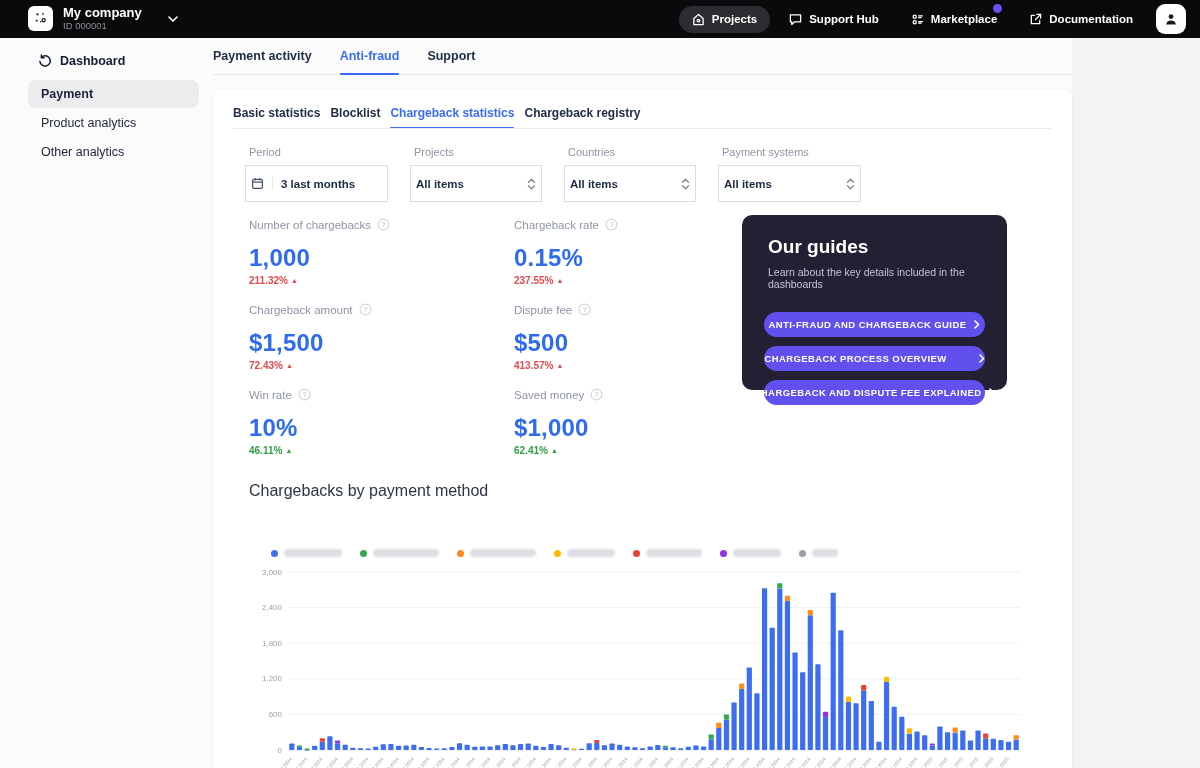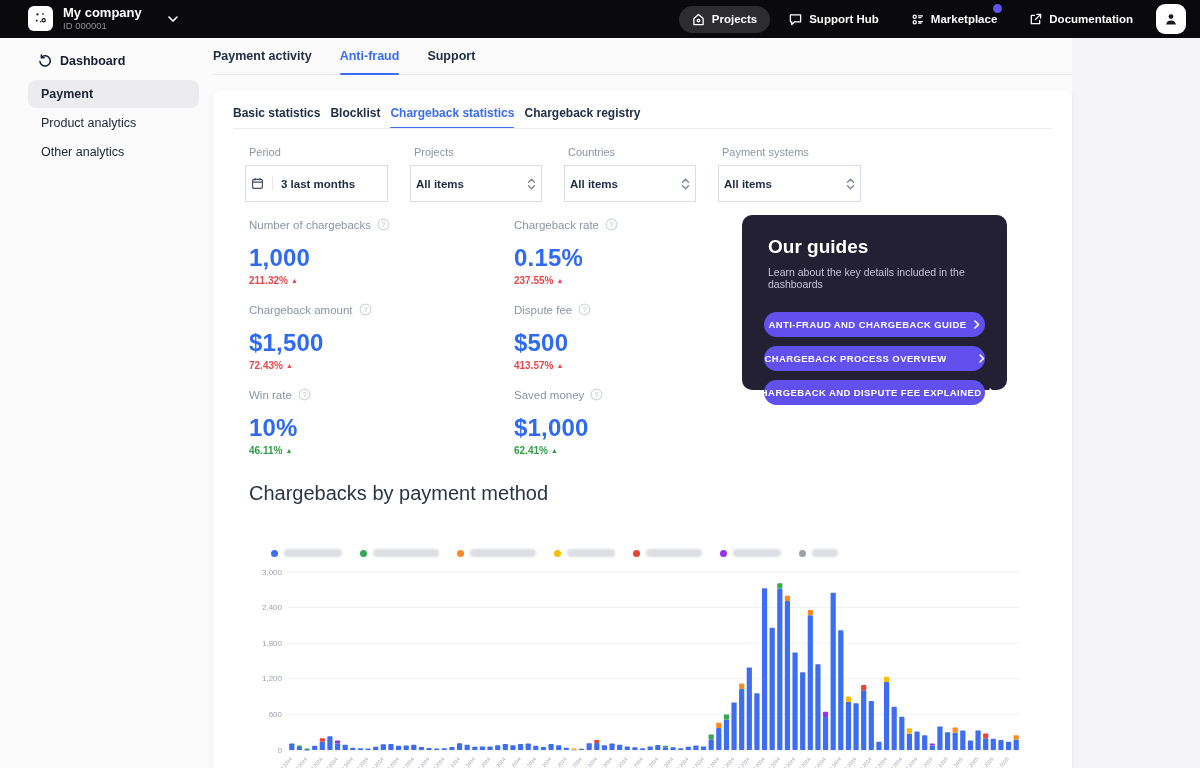--- a/index.html
+++ b/index.html
@@ -66,21 +66,21 @@
 
   
   .guides{position:absolute;left:529px;top:125px;width:265px;height:175px;background:#232034;border-radius:10px;padding-top:21px;}
   .gtitle{font-size:19px;font-weight:700;color:#fff;padding-left:26px;}
   .gsub{font-size:10.5px;color:#c6c3d4;margin:8px 26px 14px 26px;}
   .gbtns{margin-top:13px;display:flex;flex-direction:column;gap:9px;padding:8px 22px;}
   .gbtn{height:25px;border-radius:13px;background:#6150ee;color:#fff;font-size:9.5px;font-weight:700;letter-spacing:.4px;display:flex;align-items:center;justify-content:center;gap:8px;border:none;cursor:pointer;font-family:inherit;white-space:nowrap;}
   .gbtn .gchev{display:flex;}
 
   
-  .chtitle{position:absolute;left:36px;top:392px;font-size:20px;color:#2c3446;}
+  .chtitle{position:absolute;left:36px;top:392px;font-size:16px;color:#2c3446;}
   .legend{position:absolute;left:58px;top:459px;display:flex;gap:18px;align-items:center;}
   .litem{display:flex;align-items:center;gap:6px;cursor:pointer;}
   .ldot{width:7px;height:7px;border-radius:50%;}
   .lpill{height:8px;border-radius:4px;background:#dcdee3;filter:blur(1.2px);}
   .chartholder{position:absolute;left:32px;top:475px;width:815px;height:222px;}
 </style>
 </head>
 <body>
 
 <div id="stage">

